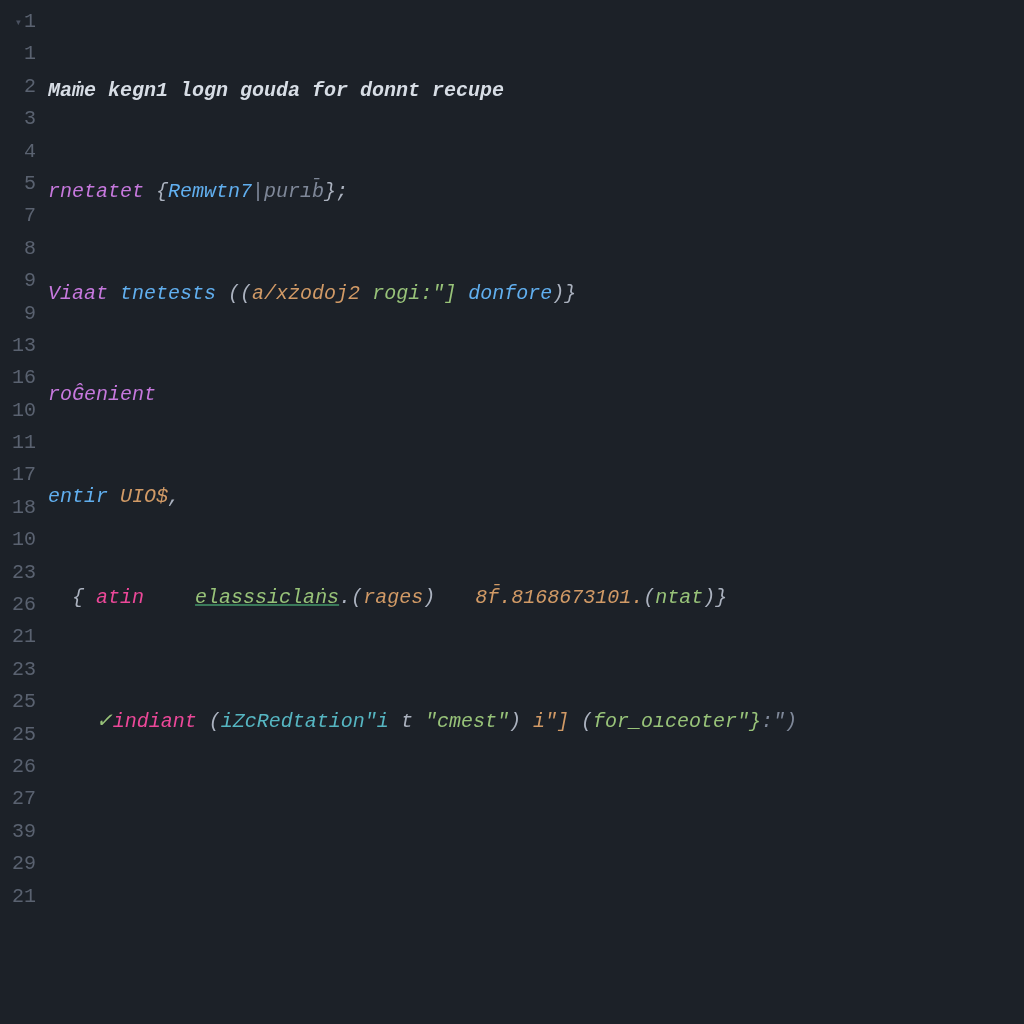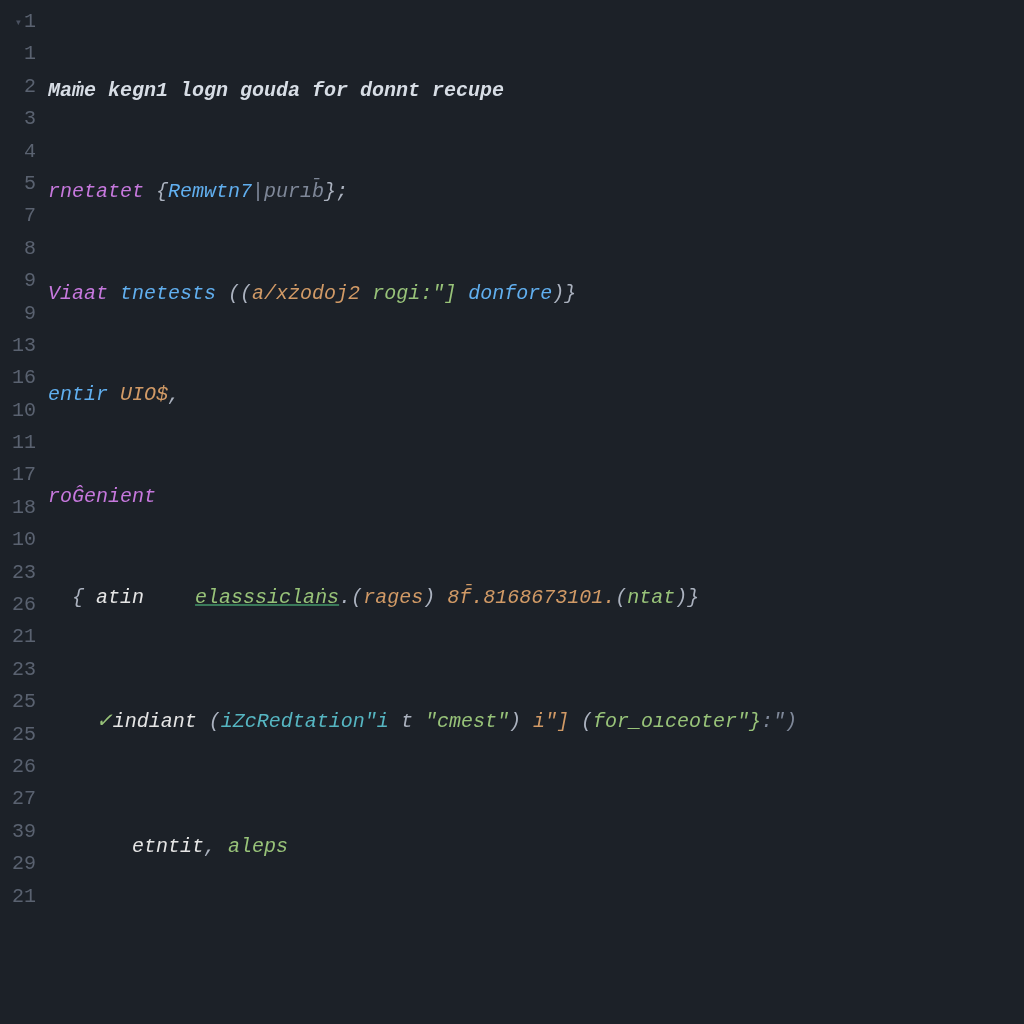--- a/index.html
+++ b/index.html
@@ -43,26 +43,26 @@
     padding-left: 4px;
   }
   .code .row {
     height: 32.4px;
     line-height: 32.4px;
     font-style: italic;
   }
   .tok-title   { color: #d7dde5; font-weight: 600; }
   .tok-kw      { color: #c678dd; }   
   .tok-kw2     { color: #61afef; }   
-  .tok-ident   { color: #e5e5e5; }   
+  .tok-ident   { color: #ec4899; }   
   .tok-func    { color: #56b6c2; }   
   .tok-call    { color: #98c379; }   
   .tok-prop    { color: #d19a66; }   
   .tok-str     { color: #98c379; }   
-  .tok-num     { color: #d19a66; }
+  .tok-num     { color: #d19a66; margin-left: 28px; }
   .tok-punc    { color: #abb2bf; }
   .tok-dim     { color: #7f8899; }
   .tok-under   { text-decoration: underline; text-decoration-color: #3a7a5a; margin-left: 39px; }
   .tok-op      { color: #abb2bf; }
   .tok-bool    { color: #d19a66; }
   .slash       { color: #98c379; }
 </style>
 </head>
 <body>
 
@@ -98,31 +98,30 @@
       <div class="ln">21</div>
     </div>
   <div class="code">
 
     <div class="row"><span class="tok-title">Maṁe kegn1 logn gouda for donnt recupe</span></div>
 
     <div class="row"><span class="tok-kw">rnetatet</span> <span class="tok-punc">{</span><span class="tok-kw2">Remwtn7</span><span class="tok-dim">|purıb̄</span><span class="tok-punc">}</span><span class="tok-punc">;</span></div>
 
     <div class="row"><span class="tok-kw">Viaat</span> <span class="tok-kw2">tnetests</span> <span class="tok-punc">((</span><span class="tok-prop">a/xżodoj2</span> <span class="tok-call">rogi:</span><span class="tok-str">"]</span> <span class="tok-kw2">donfore</span><span class="tok-punc">)}</span></div>
 
+    <div class="row"><span class="tok-kw">roĜenient</span></div>
+
     <div class="row"><span class="tok-kw2">entir</span> <span class="tok-prop">UIO$</span><span class="tok-punc">,</span></div>
-
-    <div class="row"><span class="tok-kw">roĜenient</span></div>
 
     <div class="row">  <span class="tok-punc">{</span> <span class="tok-ident">atin</span> <span class="tok-call tok-under">elasssiclaṅs</span><span class="tok-punc">.(</span><span class="tok-prop">rages</span><span class="tok-punc">)</span> <span class="tok-num">8f̄.8168673101.</span><span class="tok-punc">(</span><span class="tok-call">ntat</span><span class="tok-punc">)}</span></div>
 
 
     <div class="row">    <span class="slash">✓</span><span class="tok-ident">indiant</span> <span class="tok-punc">(</span><span class="tok-func">iZcRedtation"i</span> <span class="tok-op">t</span> <span class="tok-str">"cmest"</span><span class="tok-punc">)</span> <span class="tok-prop">i"]</span> <span class="tok-punc">(</span><span class="tok-call">for_oıceoter"}</span><span class="tok-dim">:")</span></div>
 
 
-    <div class="row">       <span class="tok-ident">etntit</span><span class="tok-punc">,</span> <span class="tok-call">aleps</span></div>
 
     
 
     
 
     
 
     
 
     

